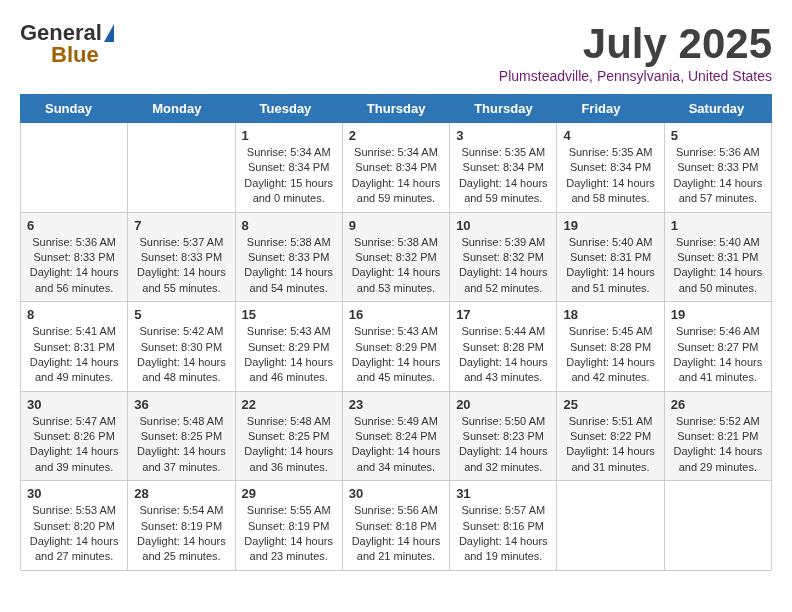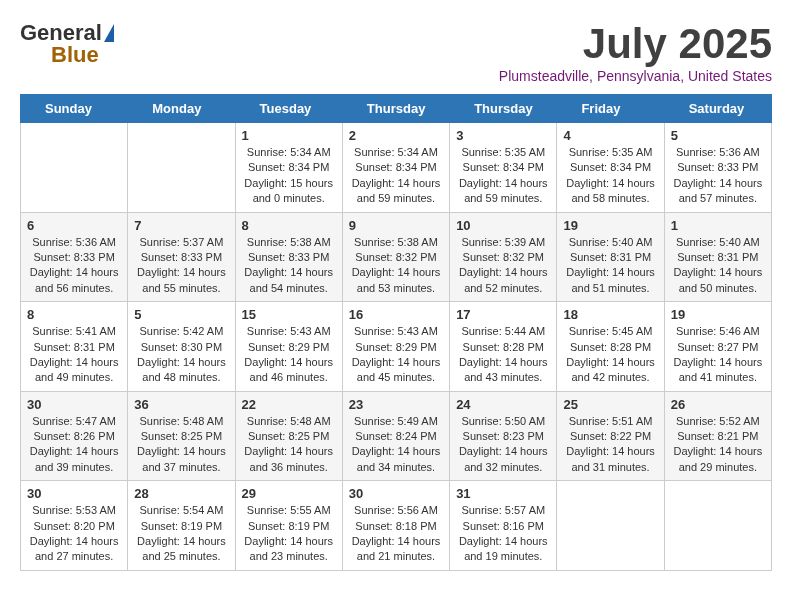--- a/index.html
+++ b/index.html
@@ -213,21 +213,21 @@
         </td>
         <td>
           <span class="day-num">22</span>
           <div class="day-info">Sunrise: 5:48 AM<br>Sunset: 8:25 PM<br>Daylight: 14 hours<br>and 36 minutes.</div>
         </td>
         <td>
           <span class="day-num">23</span>
           <div class="day-info">Sunrise: 5:49 AM<br>Sunset: 8:24 PM<br>Daylight: 14 hours<br>and 34 minutes.</div>
         </td>
         <td>
-          <span class="day-num">24</span>
+          <span class="day-num">20</span>
           <div class="day-info">Sunrise: 5:50 AM<br>Sunset: 8:23 PM<br>Daylight: 14 hours<br>and 32 minutes.</div>
         </td>
         <td>
           <span class="day-num">25</span>
           <div class="day-info">Sunrise: 5:51 AM<br>Sunset: 8:22 PM<br>Daylight: 14 hours<br>and 31 minutes.</div>
         </td>
         <td>
           <span class="day-num">26</span>
           <div class="day-info">Sunrise: 5:52 AM<br>Sunset: 8:21 PM<br>Daylight: 14 hours<br>and 29 minutes.</div>
         </td>

